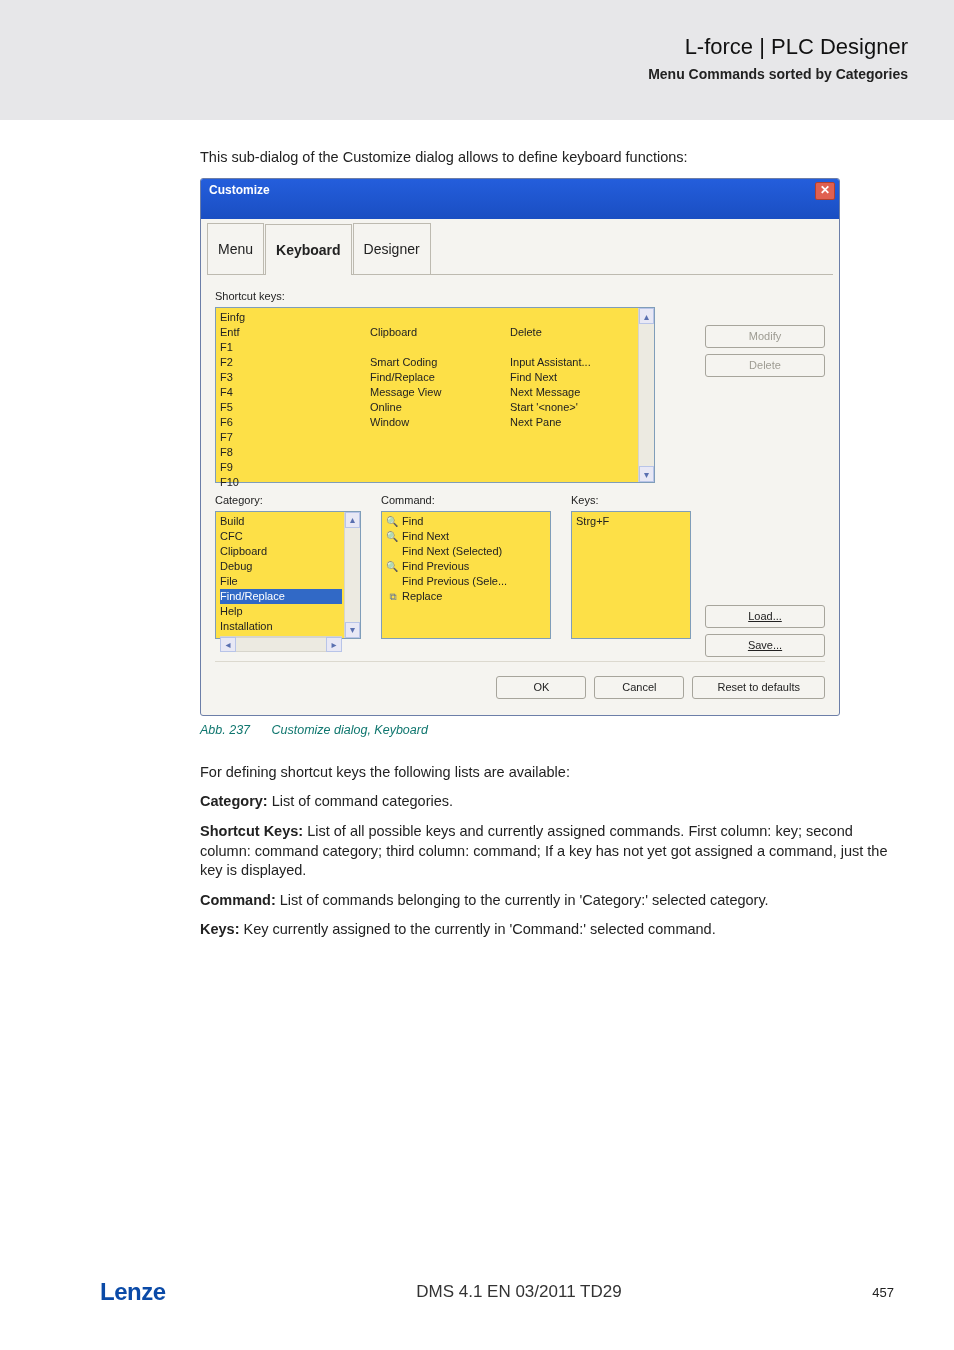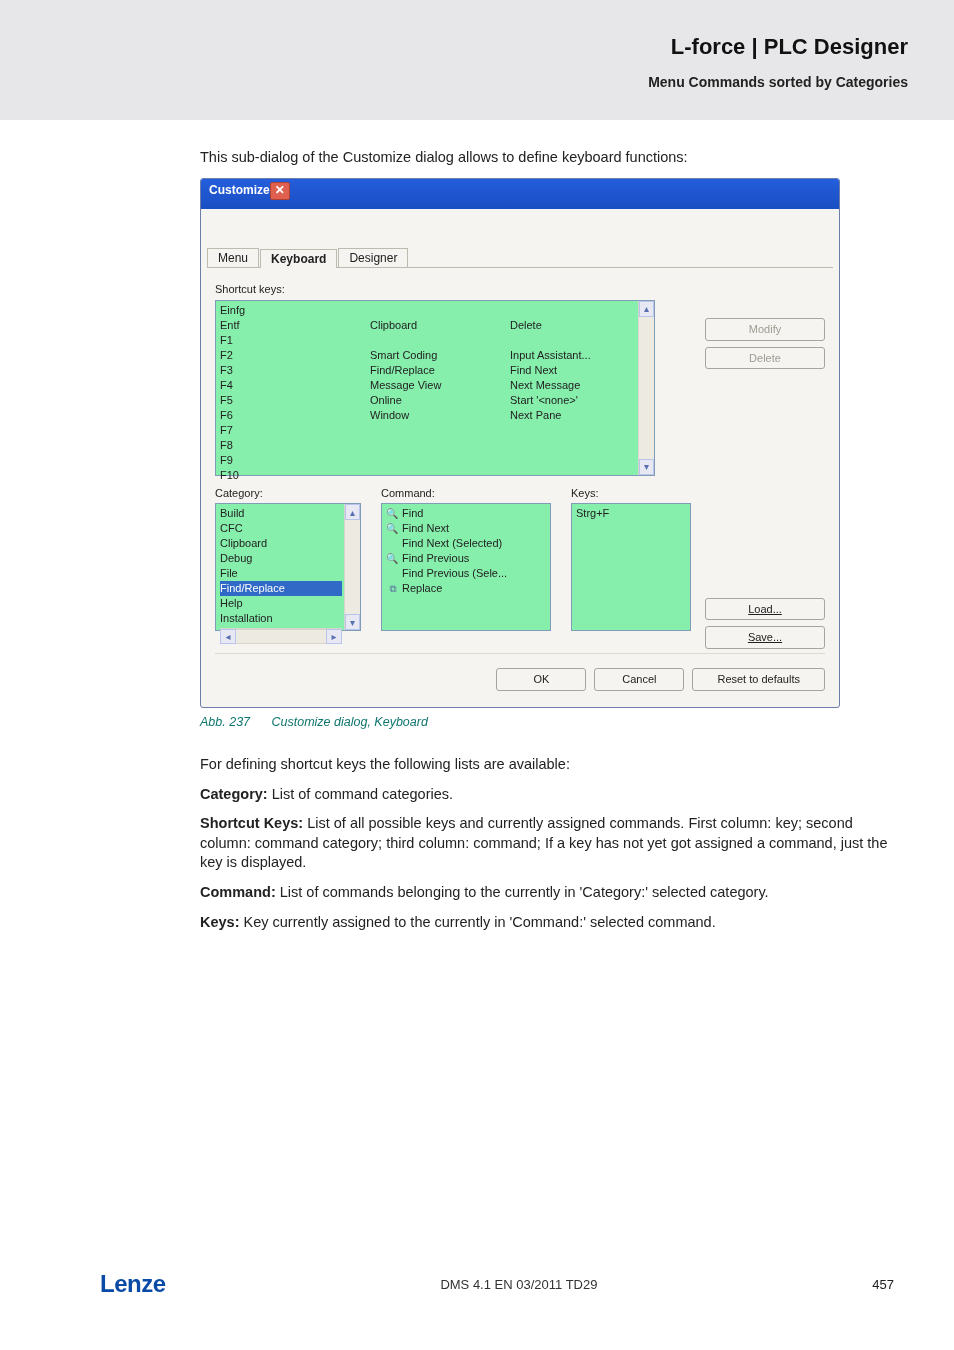--- a/index.html
+++ b/index.html
@@ -13,23 +13,23 @@
   }
   
   .page-header-band {
     background: #e7e7e9;
     height: 120px;
     padding: 34px 46px 0 0;
     text-align: right;
   }
   .page-title {
     font-size: 22px;
-    font-weight: 700;
+    font-weight: 400;
     color: #111;
-    margin-bottom: 14px;
+    margin-bottom: 6px;
   }
   .page-subtitle {
     font-size: 14px;
     color: #222;
     font-weight: bold;
   }
   .content {
     padding: 28px 66px 0 200px;
     font-size: 14.5px;
     line-height: 1.35;
@@ -51,21 +51,22 @@
     font-family: Tahoma, Arial, sans-serif;
     font-size: 11px;
     color: #222;
     margin-bottom: 6px;
   }
   .titlebar {
     background: linear-gradient(#245edc, #1a4ec2);
     color: #fff;
     display: flex;
     align-items: center;
-    padding: 3px 4px 9px 8px;
+    justify-content: space-between;
+    padding: 3px 4px 19px 8px;
   }
   .titlebar-title { font-weight: 700; font-size: 12px; }
   .titlebar-close {
     width: 20px; height: 18px;
     background: #e06050;
     border: 1px solid #b04030;
     border-radius: 2px;
     color: #fff;
     display: flex; align-items: center; justify-content: center;
     font-weight: 700;
@@ -75,44 +76,43 @@
   .tabs-row {
     background: #f5f4f0;
     padding: 4px 6px 0 6px;
   }
   .tabs {
     display: flex;
     gap: 0;
     border-bottom: 1px solid #bdbab0;
   }
   .tab {
-    padding: 1px 10px;
+    padding: 16px 10px;
     border: 1px solid #bdbab0;
     border-bottom: none;
     background: #f5f4f0;
     margin-right: 1px;
-    font-size: 12px;
-    margin-top: 35px;
+    font-size: 14px;
   }
   .tab.active {
     font-weight: 700;
     background: #f5f4f0;
     position: relative;
     top: 1px;
   }
 
   .dialog-body {
     padding: 14px 14px 16px 14px;
   }
 
   .label { margin-bottom: 3px; }
 
   
   .listbox {
-    background: #86efac;
+    background: #fde047;
     border: 1px solid #7f9db9;
     padding: 2px 4px 4px 4px;
     position: relative;
   }
   .listbox.scrollable { padding-right: 18px; }
   .scrollbar {
     position: absolute;
     right: 0; top: 0; bottom: 0;
     width: 16px;
     background: #eceae1;
@@ -233,35 +233,35 @@
     margin-bottom: 24px;
   }
   .caption .cap-label { margin-right: 18px; }
 
   .body-para { margin-bottom: 10px; }
   .body-para .lead { font-weight: 700; }
 
   
   .footer {
     position: absolute;
-    bottom: 52px;
+    bottom: 44px;
     left: 0; right: 0;
     padding: 0 60px 0 100px;
     display: flex;
     align-items: center;
     justify-content: space-between;
     font-size: 13px;
   }
   .logo {
     font-size: 24px;
     font-weight: 800;
     color: #0a4aa7;
     letter-spacing: -0.5px;
   }
-  .footer-center { color: #333; font-size: 13px; }
+  .footer-center { color: #333; font-size: 17px; }
   .footer-right { color: #222; }
 </style>
 </head>
 <body>
 
 <div class="page-header-band">
   <div class="page-title">L-force | PLC Designer</div>
   <div class="page-subtitle">Menu Commands sorted by Categories</div>
 </div>
 

